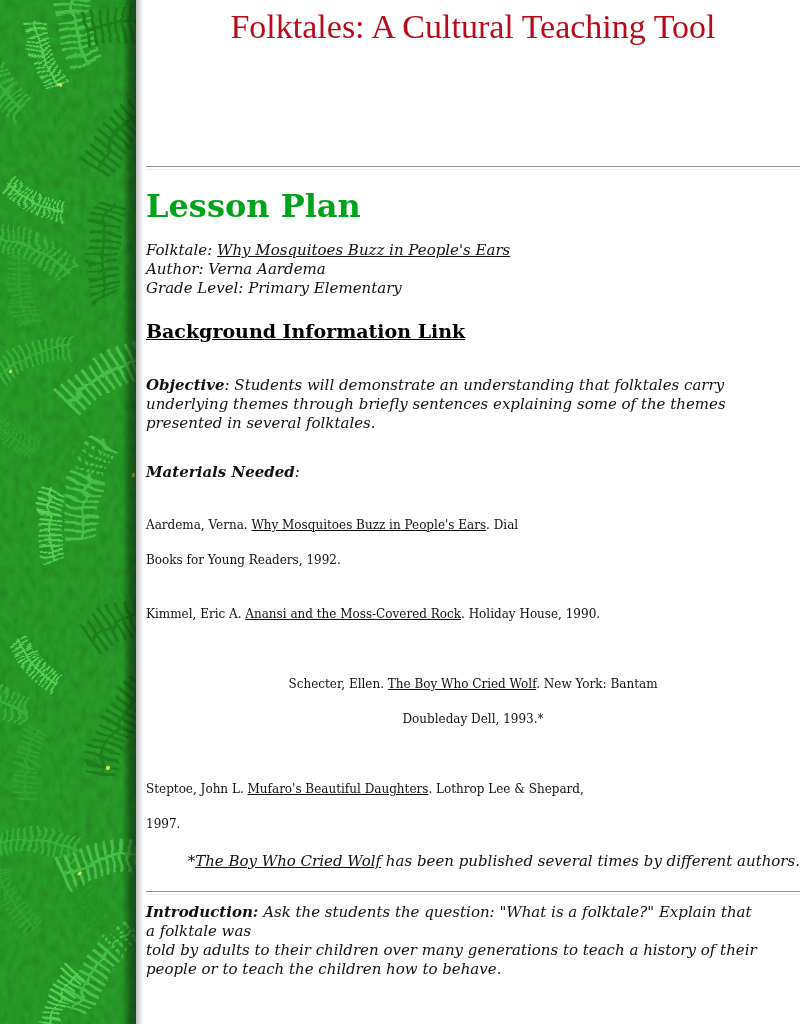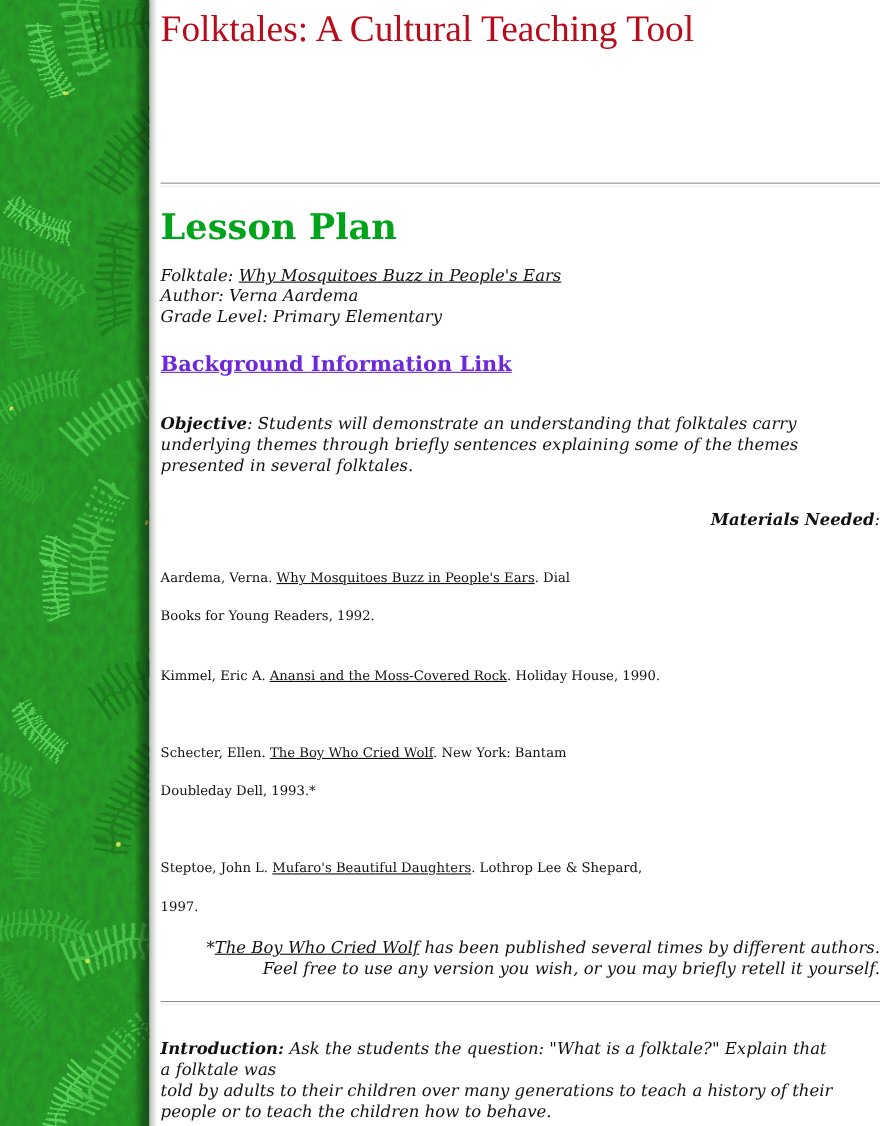--- a/index.html
+++ b/index.html
@@ -29,53 +29,53 @@
   }
   
   .content {
     position: absolute; left: 146px; top: 0;
     width: 654px;
   }
   .page-title {
     font-family: "Liberation Serif", serif;
     font-size: 34px; font-weight: normal;
     color: #b80c1c;
-    text-align: left;
+    text-align: center;
     margin: 8px 0 120px 0;
   }
   .rule {
     height: 2px; border: none;
     border-top: 1px solid #8f8f8f;
     border-bottom: 1px solid #ededed;
     margin: 0 -24px 0 0; 
   }
   .rule2 { margin-top: 20px; }
   .lesson-heading {
     font-size: 32px; font-weight: bold;
     color: #00a41a;
     text-align: left;
     margin: 17px 0 0 0;
   }
   p { margin: 0; padding: 0; }
   .body-text { font-size: 15px; line-height: 19px; font-style: italic; }
   .meta       { margin-top: 16px; }
   .bg-link-p  { margin-top: 22px; }
   .bg-link {
-    color: #6d28d9; font-weight: bold;
+    color: #000000; font-weight: bold;
     font-size: 19px; text-decoration: underline; margin-top: 24px;
   }
   .objective   { margin-top: 34px; }
-  .materials-h { margin-top: 30px; text-align: right; }
+  .materials-h { margin-top: 30px; }
   .citation { font-size: 12px; line-height: 35px; }
   .cit0 { margin-top: 26px; }
   .cit1 { margin-top: 19px; }
-  .cit2 { margin-top: 35px; }
+  .cit2 { margin-top: 35px; text-align: center; }
   .cit3 { margin-top: 35px; }
   .footnote { margin-top: 10px; text-align: right; }
-  .intro    { margin-top: 30px; }
+  .intro    { margin-top: 8px; }
   .nowrap { white-space: nowrap; }
 </style>
 </head>
 <body>
 
 <div class="fern-border">
   <svg id="fern-svg" width="136" height="1024" xmlns="http://www.w3.org/2000/svg">
     <defs>
       <g id="frond">
         <path d="M0,10 C3,-20 12,-48 32,-72" fill="none" stroke="currentColor" stroke-width="30" stroke-dasharray="2.5,4"></path>
@@ -177,21 +177,20 @@
     <span class="nowrap">Doubleday Dell, 1993.*</span>
   </p>
 
   <p class="citation cit3">
     <span class="nowrap"><span>Steptoe, John L. </span><u>Mufaro's Beautiful Daughters</u><span>. Lothrop Lee &amp; Shepard,</span></span><br>
     <span class="nowrap">1997.</span>
   </p>
 
   <p class="body-text footnote">
     <span class="nowrap"><span>*</span><u>The Boy Who Cried Wolf</u><span> has been published several times by different authors.</span></span><br>
-    <span class="nowrap">Feel free to use any version you wish, or you may briefly retell it yourself.</span>
   </p>
 
   <hr class="rule rule2">
 
   <p class="body-text intro">
     <span class="nowrap"><b>Introduction:</b><span> Ask the students the question: "What is a folktale?" Explain that</span></span><br>
     <span class="nowrap">a folktale was</span><br>
     <span class="nowrap">told by adults to their children over many generations to teach a history of their</span><br>
     <span class="nowrap">people or to teach the children how to behave.</span>
   </p>

